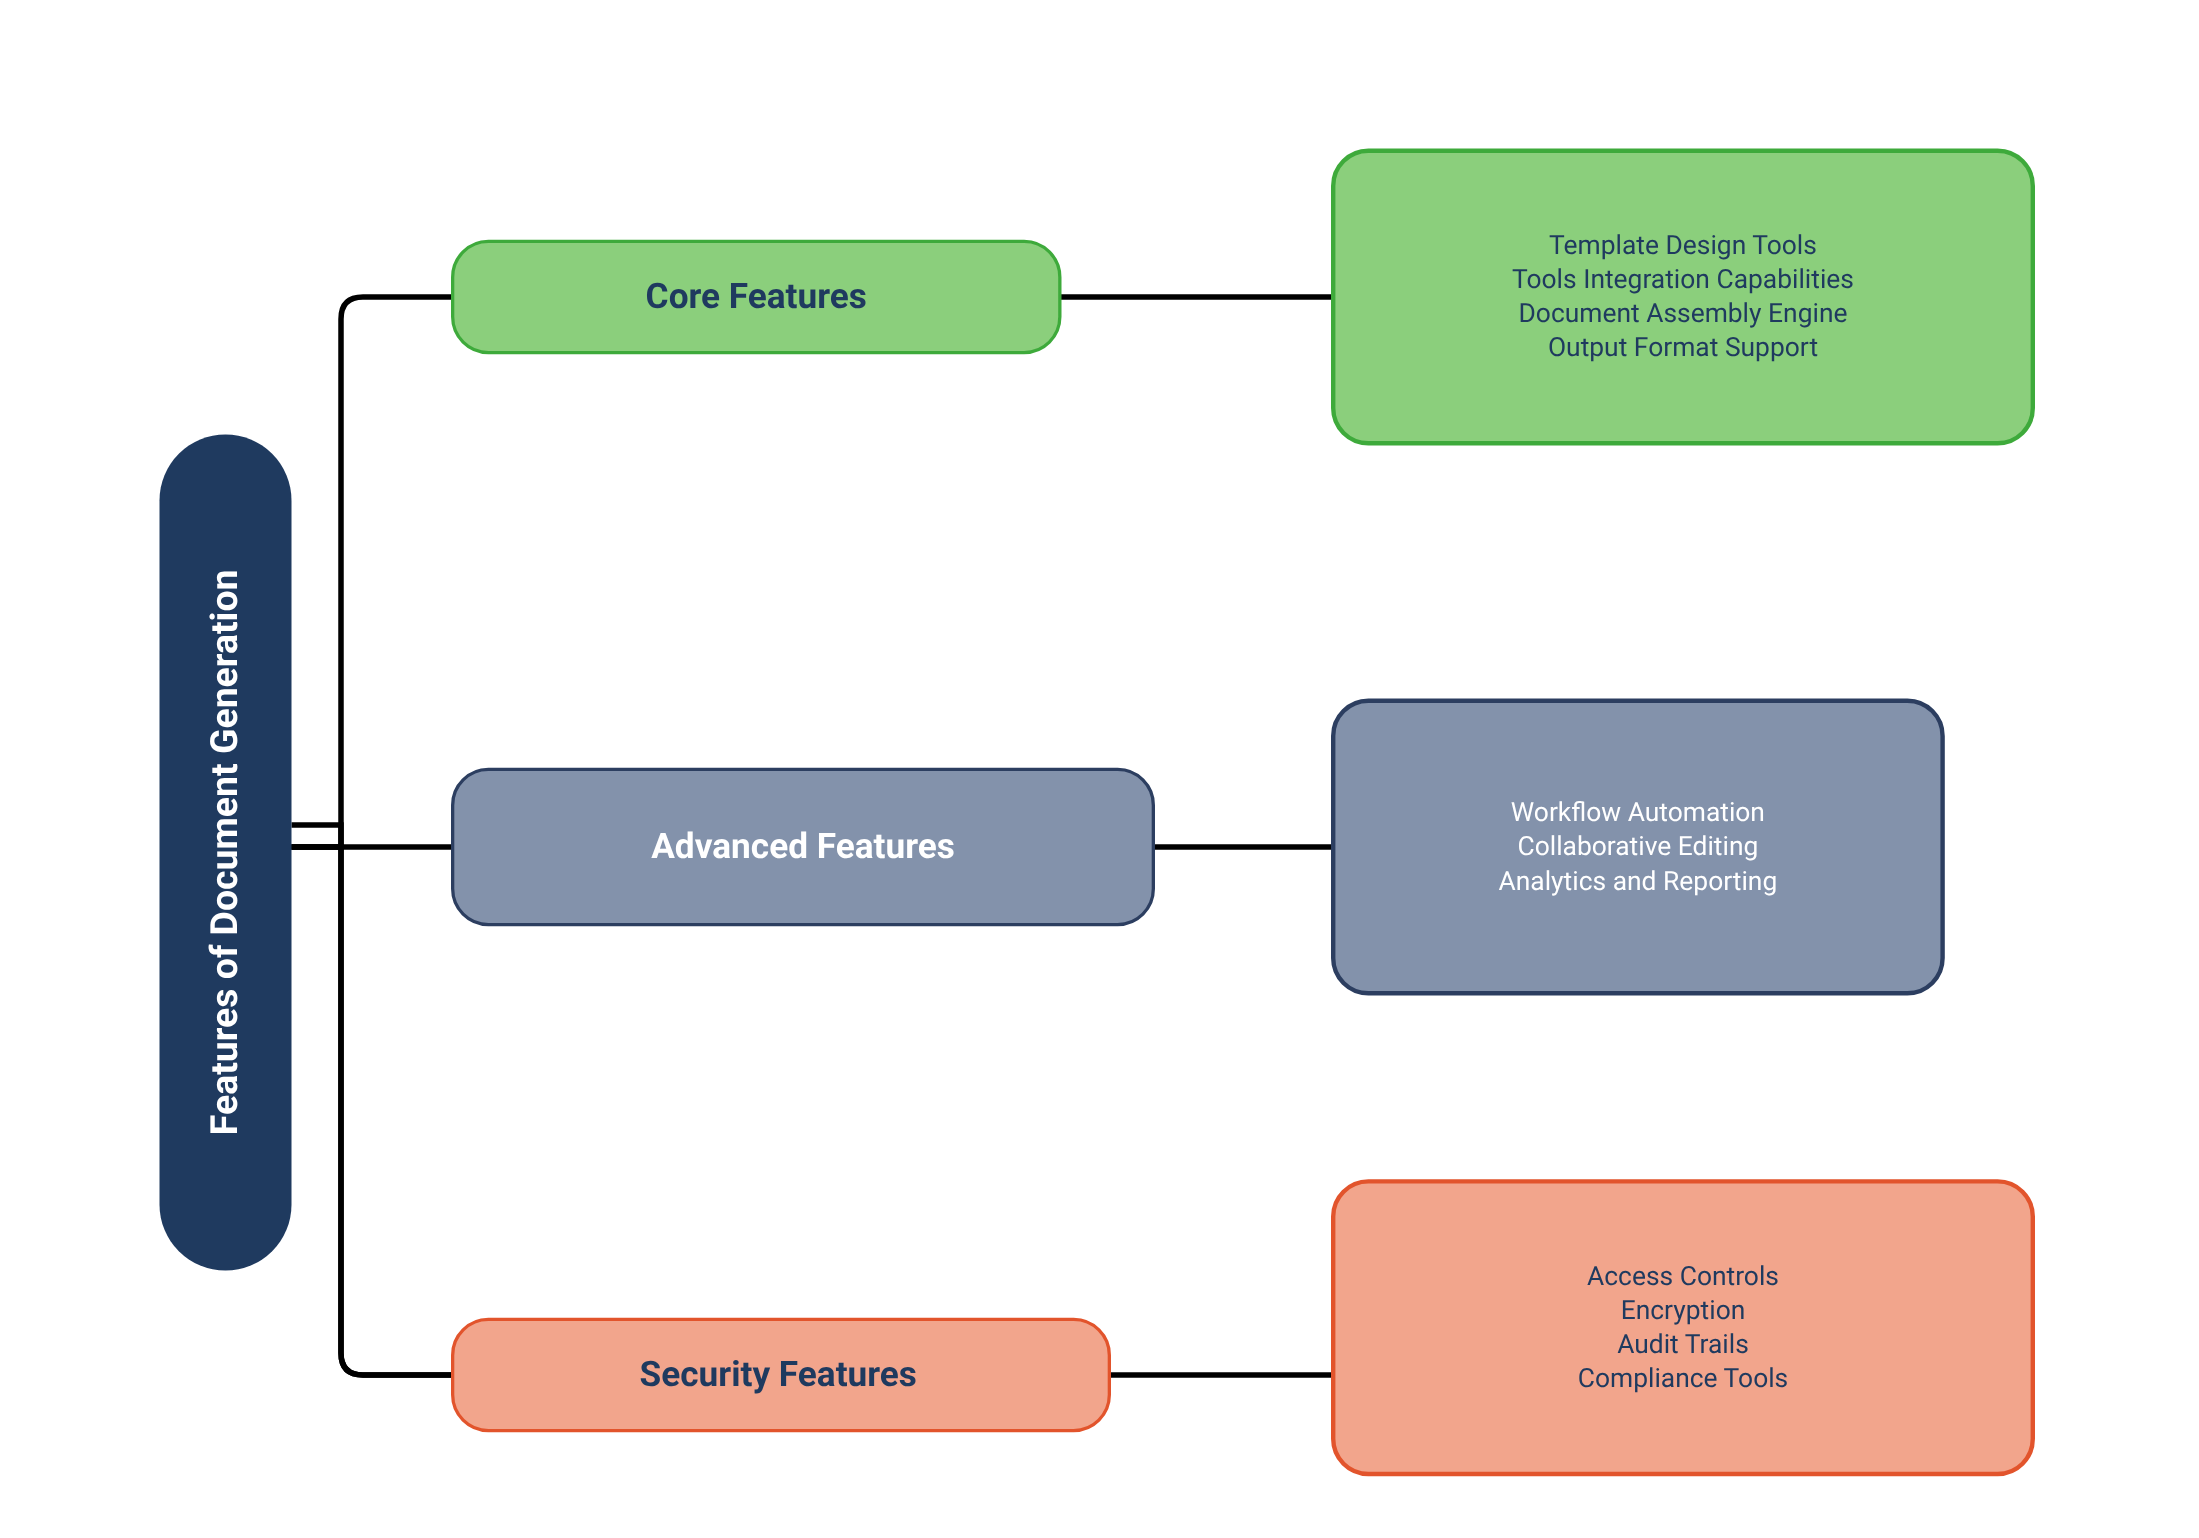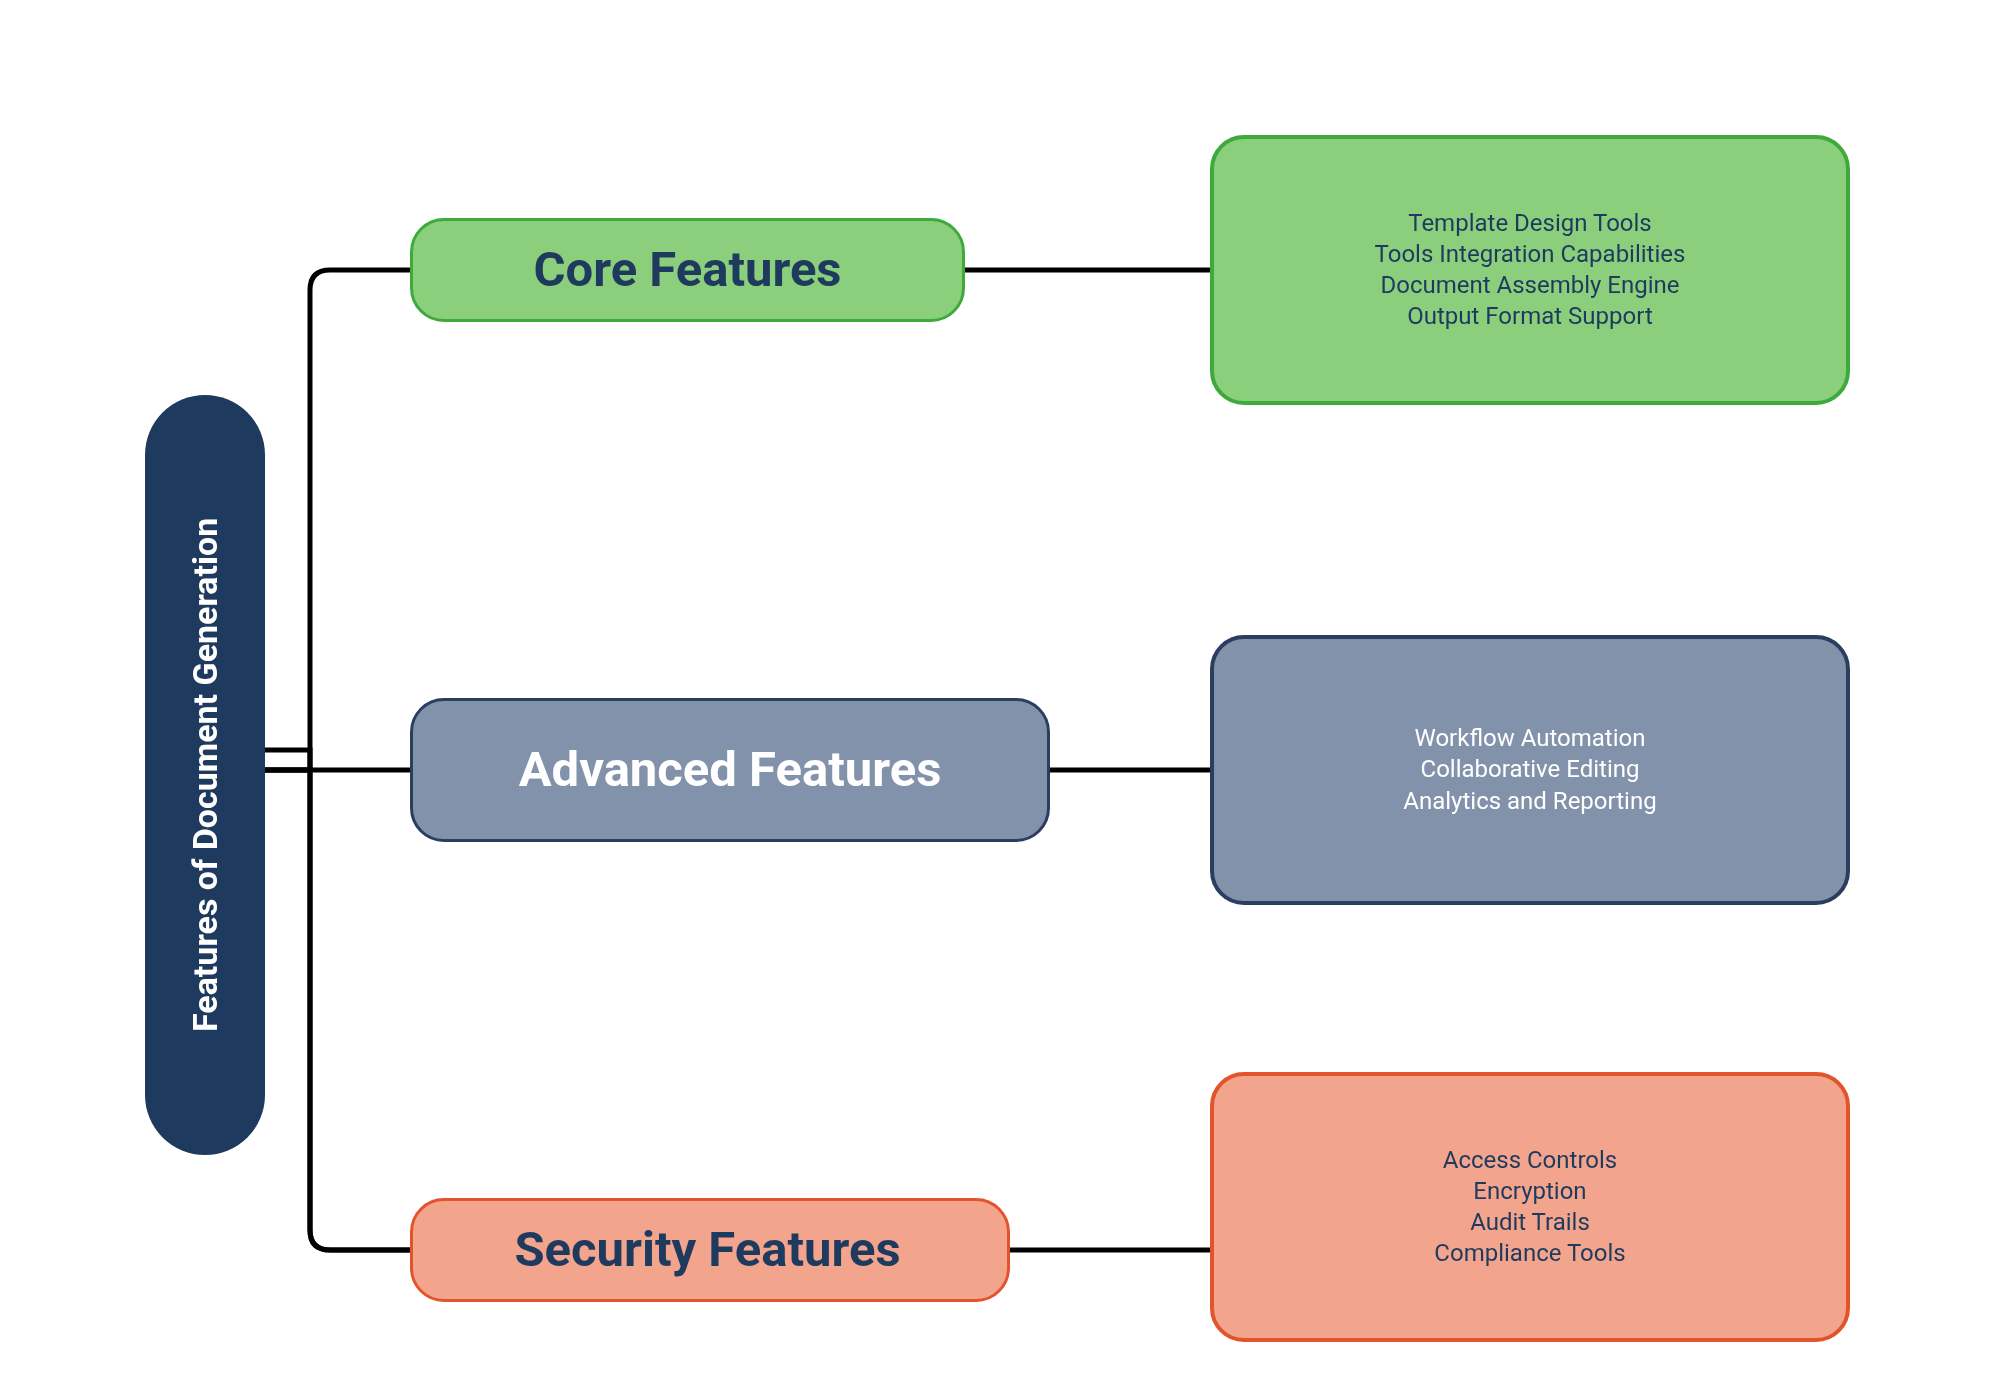--- a/index.html
+++ b/index.html
@@ -30,21 +30,21 @@
     color: #ffffff;
     font-weight: 700;
     font-size: 34px;
     writing-mode: vertical-rl;
     transform: rotate(180deg);
     border-radius: 60px;
     padding: 40px 10px;
   }
   .branch {
     font-weight: 700;
-    font-size: 49px;
+    font-size: 32px;
     padding: 18px 40px;
     border-width: 3px;
     border-style: solid;
   }
   .leaf {
     font-weight: 400;
     font-size: 24px;
     padding: 30px 40px;
     border-width: 4px;
     border-style: solid;
@@ -95,21 +95,21 @@
 
   <div class="node branch green-b" style="left:410px; top:218px; width:555px; height:104px;">Core Features</div>
   <div class="node leaf green-l" style="left:1210px; top:135px; width:640px; height:270px;">
     <span class="item">Template Design Tools</span>
     <span class="item">Tools Integration Capabilities</span>
     <span class="item">Document Assembly Engine</span>
     <span class="item">Output Format Support</span>
   </div>
 
   <div class="node branch gray-b" style="left:410px; top:698px; width:640px; height:144px;">Advanced Features</div>
-  <div class="node leaf gray-l" style="left:1210px; top:635px; width:640px; height:270px;">
+  <div class="node leaf gray-l" style="left:1210px; top:635px; width:558px; height:270px;">
     <span class="item">Workflow Automation</span>
     <span class="item">Collaborative Editing</span>
     <span class="item">Analytics and Reporting</span>
   </div>
 
   <div class="node branch orange-b" style="left:410px; top:1198px; width:600px; height:104px;">Security Features</div>
   <div class="node leaf orange-l" style="left:1210px; top:1072px; width:640px; height:270px;">
     <span class="item">Access Controls</span>
     <span class="item">Encryption</span>
     <span class="item">Audit Trails</span>

